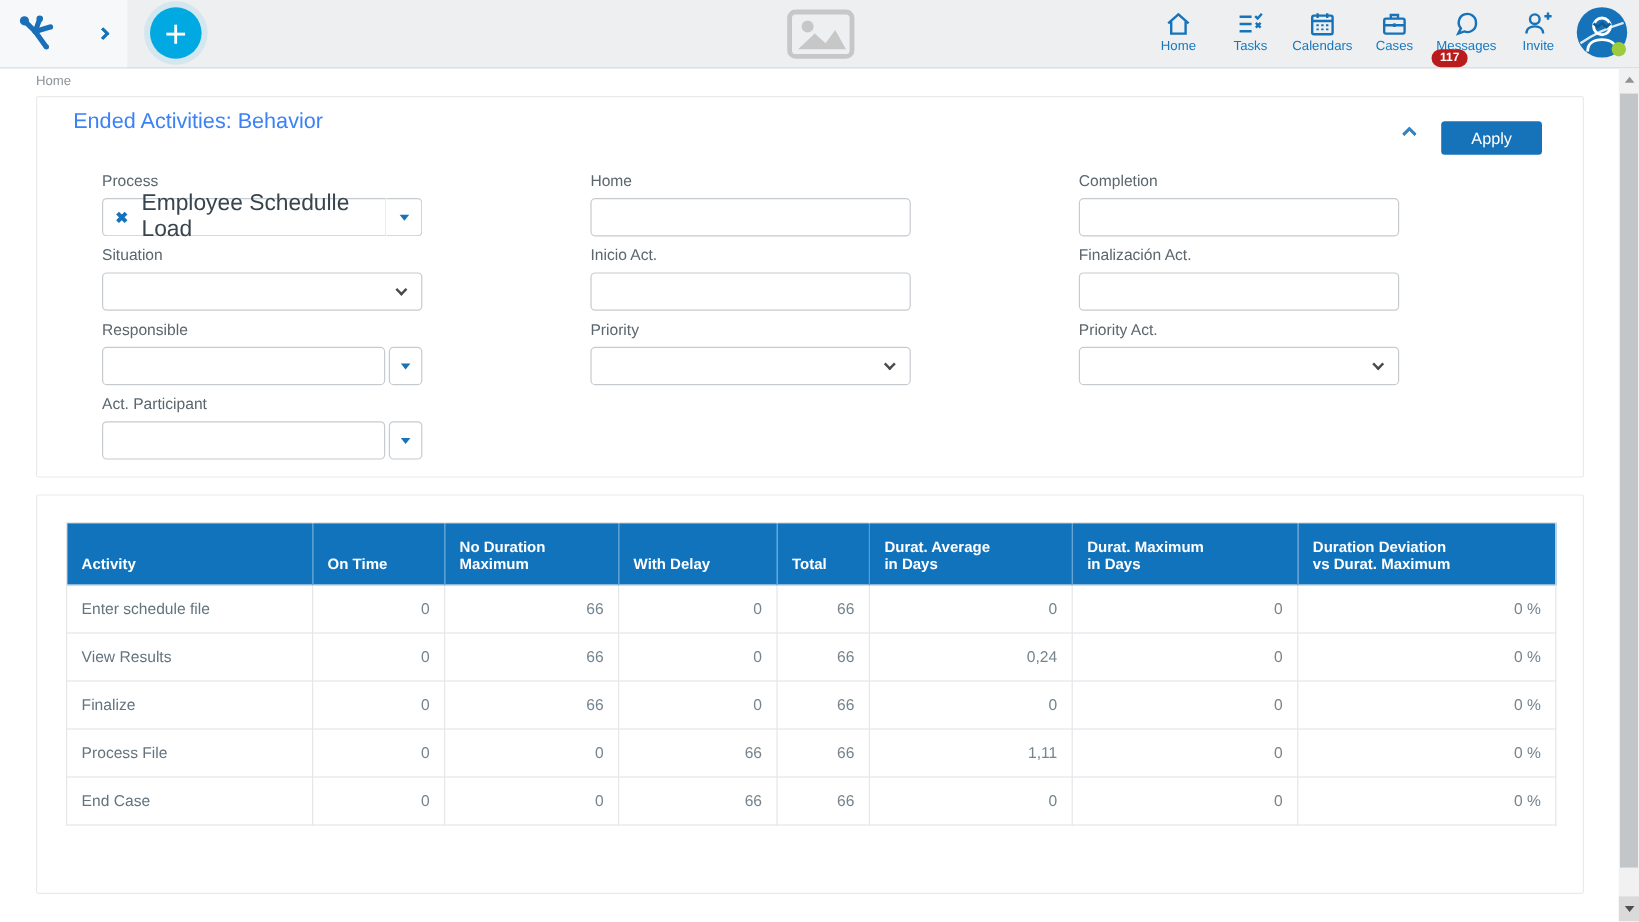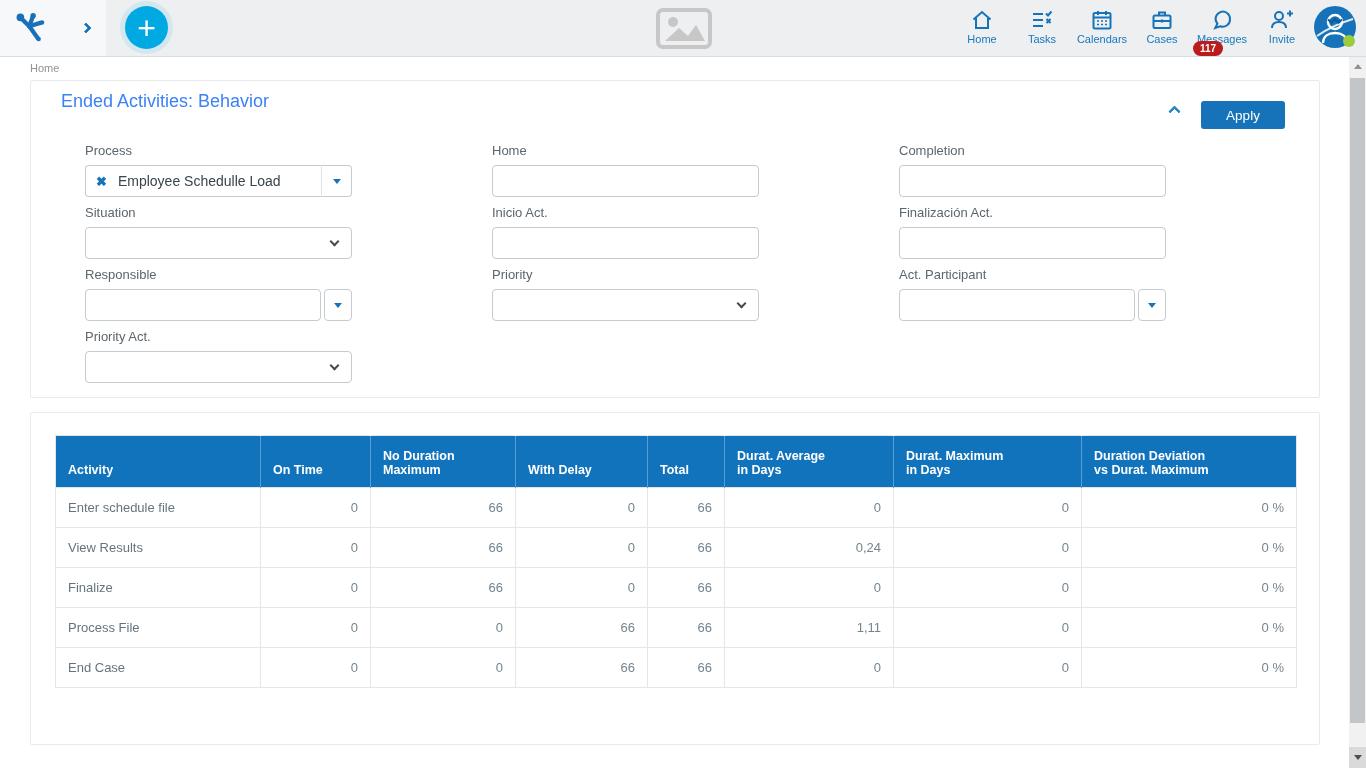--- a/index.html
+++ b/index.html
@@ -56,21 +56,21 @@
     background:#fff; font-size:13px; color:#39454d; padding:0 10px;
     font-family:"Liberation Sans",sans-serif; }
   .select-box { position:relative; height:32px; border:1px solid #c6cbd0; border-radius:4px;
     background:#fff; cursor:pointer; }
   .select-box .chev-dn { position:absolute; right:13px; top:10px; width:7px; height:7px;
     border-right:2px solid #4a4a4a; border-bottom:2px solid #4a4a4a; transform:rotate(45deg); }
   .combo-attached { display:flex; height:32px; }
   .chip-input { flex:1; border:1px solid #c6cbd0; border-right:1px solid #dfe3e6;
     border-radius:4px 0 0 4px; display:flex; align-items:center; padding:0 10px; background:#fff; }
   .x-icon { color:#1673b9; font-size:13px; font-weight:bold; margin-right:11px; cursor:pointer; }
-  .chip-text { font-size:14px; color:#39454d; }
+  .chip-text { font-size:19px; color:#39454d; }
   .combo-btn { width:30px; border:1px solid #c6cbd0; border-left:none;
     border-radius:0 4px 4px 0; background:#fff; display:flex; align-items:center;
     justify-content:center; cursor:pointer; }
   .caret-dn { width:0; height:0; border-left:4px solid transparent;
     border-right:4px solid transparent; border-top:5px solid #1673b9; }
   .combo-detached { display:flex; gap:3px; height:32px; }
   .combo-detached .text-input { flex:1; }
   .combo-detached .combo-btn { width:28px; border:1px solid #c6cbd0; border-radius:4px; }
 
   
@@ -274,33 +274,33 @@
         </div>
       </div>
     </div>
     <div class="field">
       <label>Priority</label>
       <div class="select-box">
         <span class="chev-dn"></span>
       </div>
     </div>
     <div class="field">
+      <label>Priority Act.</label>
+      <div class="select-box">
+        <span class="chev-dn"></span>
+      </div>
+    </div>
+
+    <div class="field">
       <label>Act. Participant</label>
       <div class="combo-detached">
         <input class="text-input" type="text" value="" style="">
         <div class="combo-btn">
           <span class="caret-dn"></span>
         </div>
-      </div>
-    </div>
-
-    <div class="field">
-      <label>Priority Act.</label>
-      <div class="select-box">
-        <span class="chev-dn"></span>
       </div>
     </div>
   </div>
 </div>
 
 <div class="panel table-panel">
   <table class="data-table">
     <colgroup>
       <col class="c0">
         <col class="c1">

